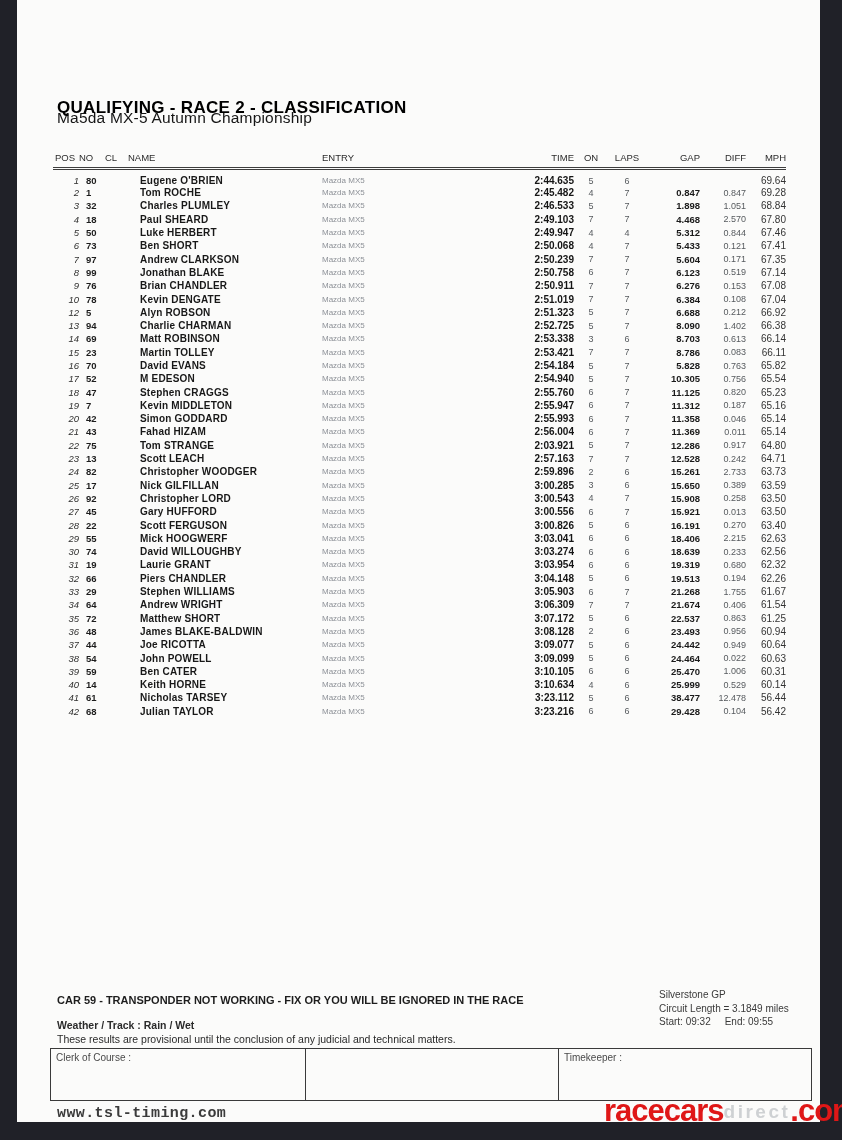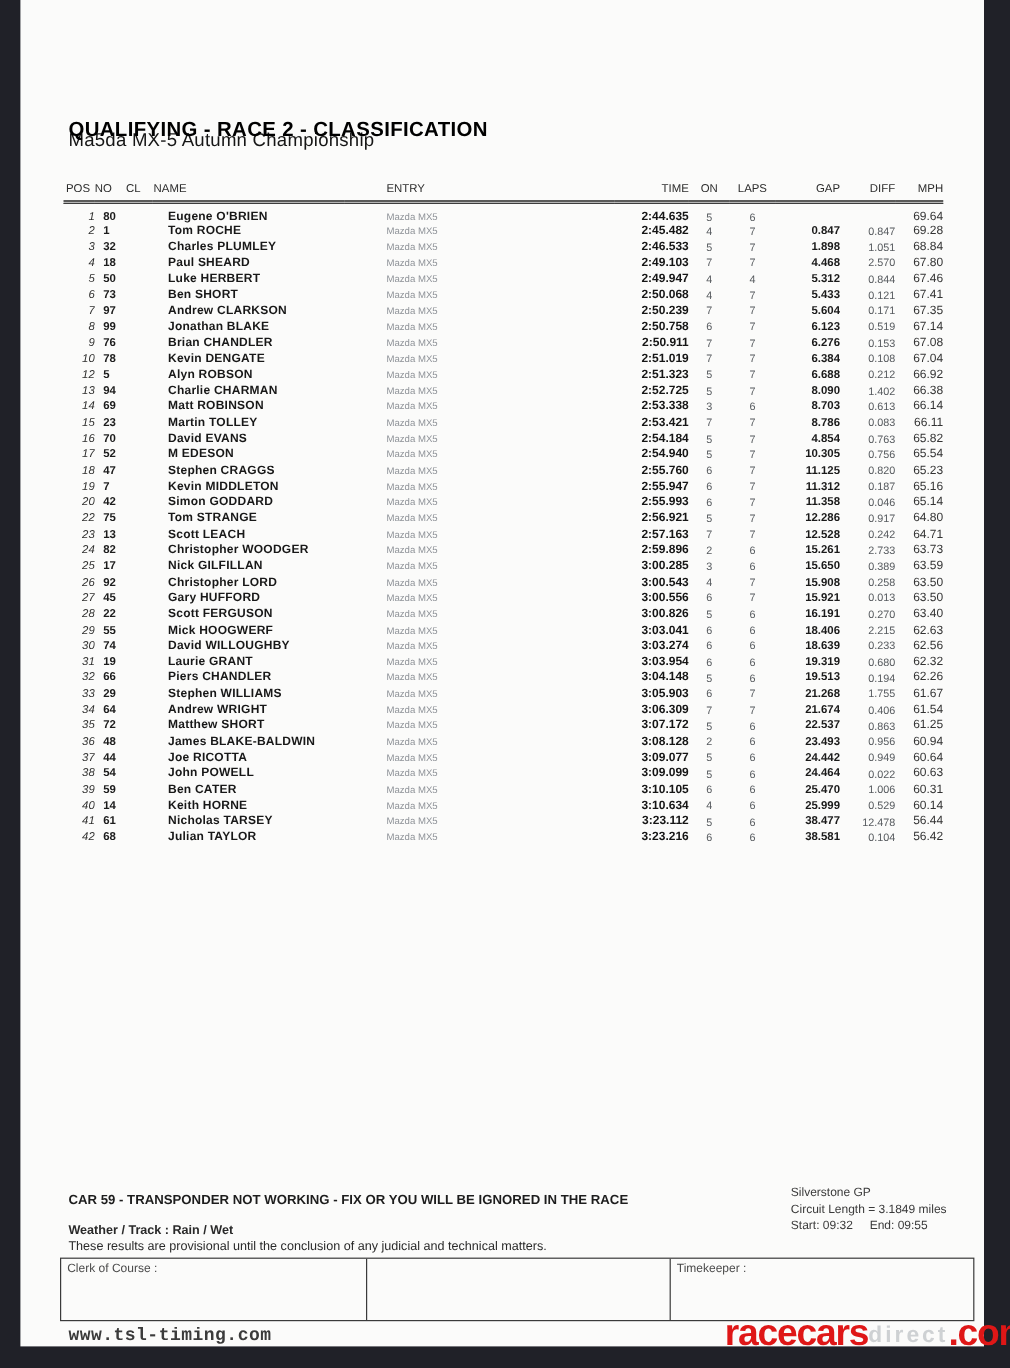--- a/index.html
+++ b/index.html
@@ -285,21 +285,21 @@
             </tr>
             <tr>
               <td class="c-pos">16</td>
               <td class="c-no">70</td>
               <td class="c-cl"></td>
               <td class="c-name">David EVANS</td>
               <td class="c-entry">Mazda MX5</td>
               <td class="c-time">2:54.184</td>
               <td class="c-on">5</td>
               <td class="c-laps">7</td>
-              <td class="c-gap">4.854</td>
+              <td class="c-gap">5.828</td>
               <td class="c-diff">0.763</td>
               <td class="c-mph">65.82</td>
             </tr>
             <tr>
               <td class="c-pos">17</td>
               <td class="c-no">52</td>
               <td class="c-cl"></td>
               <td class="c-name">M EDESON</td>
               <td class="c-entry">Mazda MX5</td>
               <td class="c-time">2:54.940</td>
@@ -342,26 +342,39 @@
               <td class="c-name">Simon GODDARD</td>
               <td class="c-entry">Mazda MX5</td>
               <td class="c-time">2:55.993</td>
               <td class="c-on">6</td>
               <td class="c-laps">7</td>
               <td class="c-gap">11.358</td>
               <td class="c-diff">0.046</td>
               <td class="c-mph">65.14</td>
             </tr>
             <tr>
+              <td class="c-pos">21</td>
+              <td class="c-no">43</td>
+              <td class="c-cl"></td>
+              <td class="c-name">Fahad HIZAM</td>
+              <td class="c-entry">Mazda MX5</td>
+              <td class="c-time">2:56.004</td>
+              <td class="c-on">6</td>
+              <td class="c-laps">7</td>
+              <td class="c-gap">11.369</td>
+              <td class="c-diff">0.011</td>
+              <td class="c-mph">65.14</td>
+            </tr>
+            <tr>
               <td class="c-pos">22</td>
               <td class="c-no">75</td>
               <td class="c-cl"></td>
               <td class="c-name">Tom STRANGE</td>
               <td class="c-entry">Mazda MX5</td>
-              <td class="c-time">2:56.921</td>
+              <td class="c-time">2:03.921</td>
               <td class="c-on">5</td>
               <td class="c-laps">7</td>
               <td class="c-gap">12.286</td>
               <td class="c-diff">0.917</td>
               <td class="c-mph">64.80</td>
             </tr>
             <tr>
               <td class="c-pos">23</td>
               <td class="c-no">13</td>
               <td class="c-cl"></td>
@@ -610,21 +623,21 @@
             </tr>
             <tr>
               <td class="c-pos">42</td>
               <td class="c-no">68</td>
               <td class="c-cl"></td>
               <td class="c-name">Julian TAYLOR</td>
               <td class="c-entry">Mazda MX5</td>
               <td class="c-time">3:23.216</td>
               <td class="c-on">6</td>
               <td class="c-laps">6</td>
-              <td class="c-gap">38.581</td>
+              <td class="c-gap">29.428</td>
               <td class="c-diff">0.104</td>
               <td class="c-mph">56.42</td>
             </tr>
           </tbody>
       </table>
     </div>
 
     <div class="notice">CAR 59 - TRANSPONDER NOT WORKING - FIX OR YOU WILL BE IGNORED IN THE RACE</div>
     <div class="weather">Weather / Track : Rain / Wet</div>
     <div class="provisional">These results are provisional until the conclusion of any judicial and technical matters.</div>

